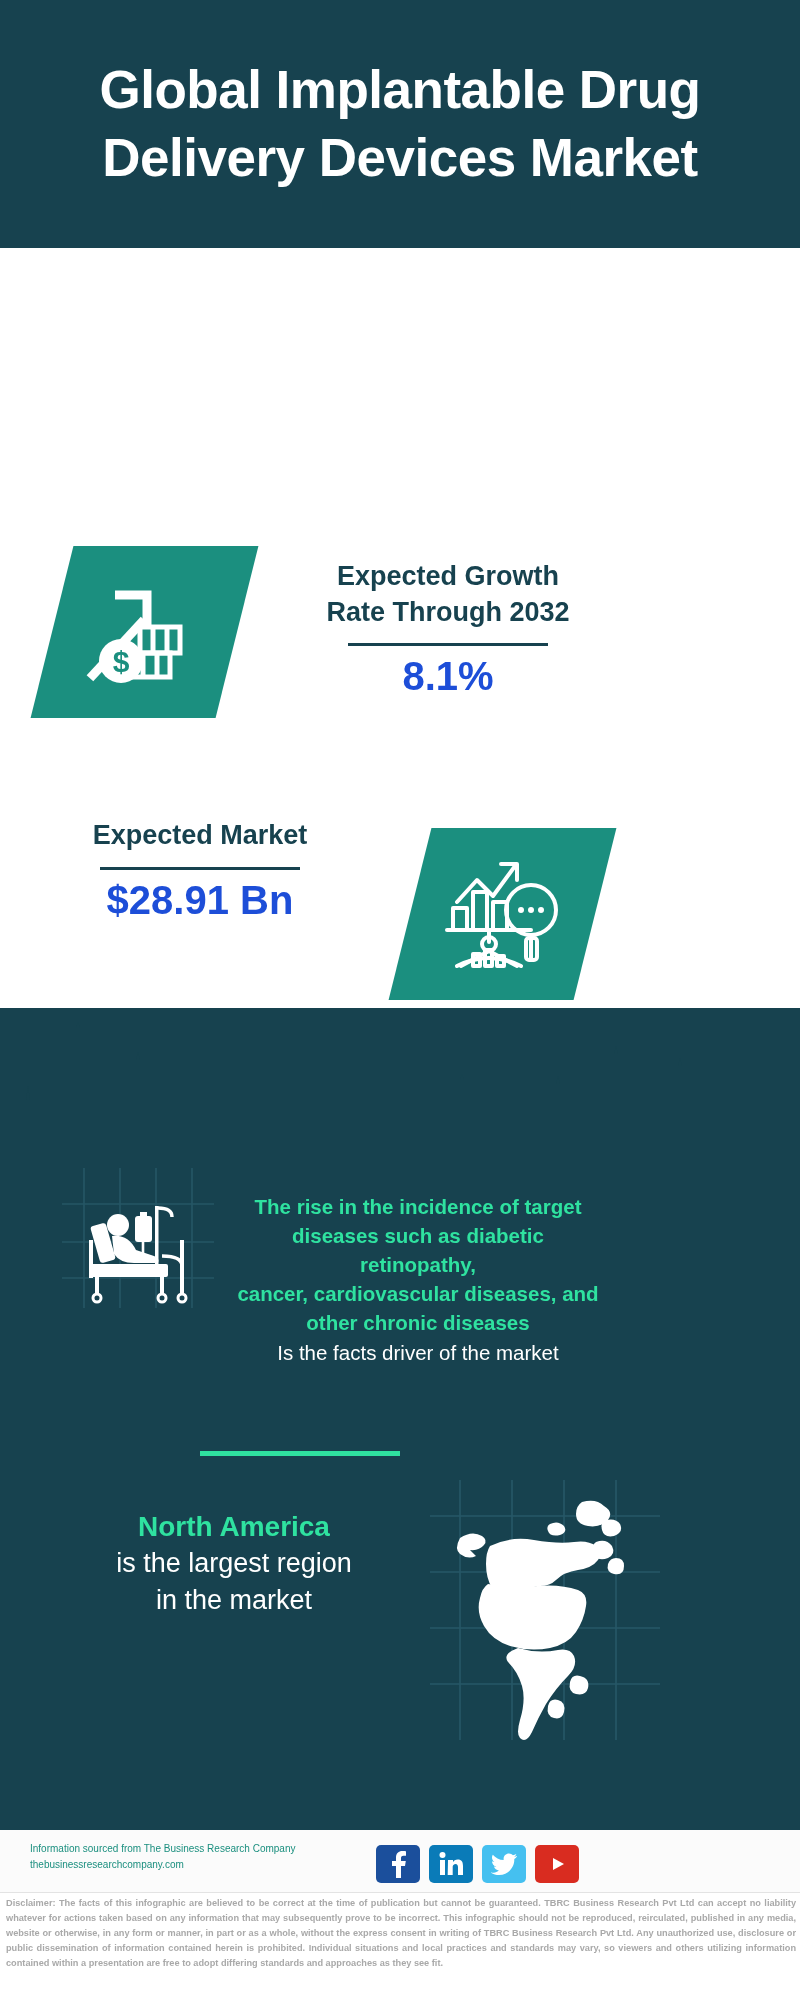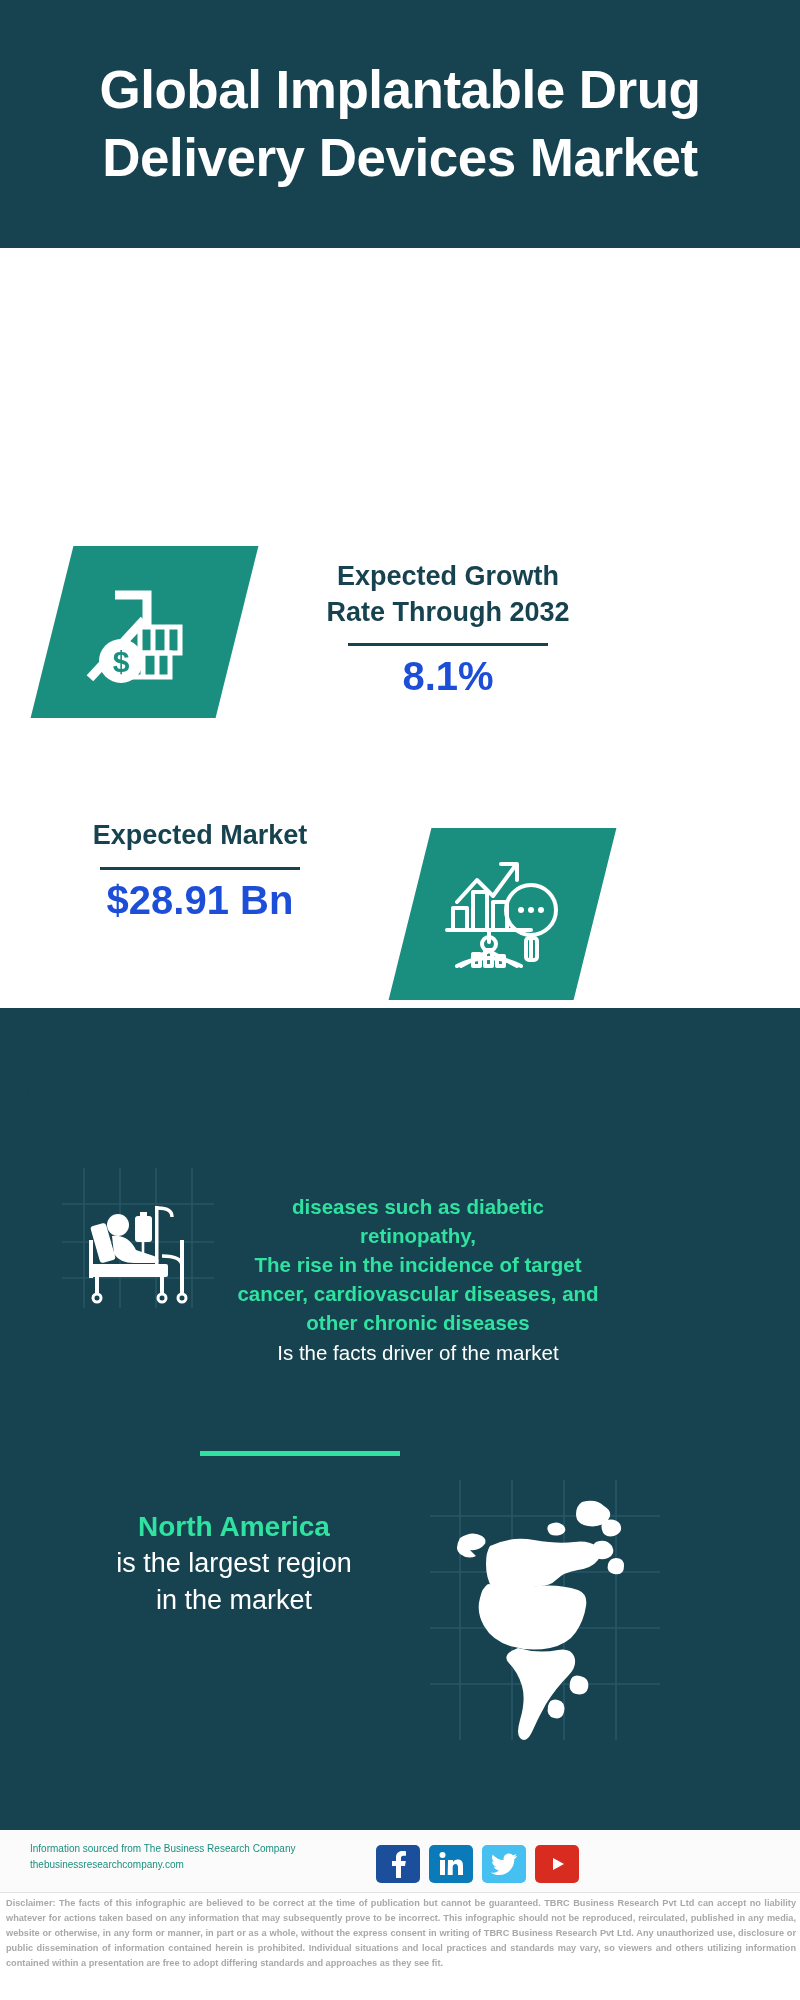--- a/index.html
+++ b/index.html
@@ -251,22 +251,22 @@
         <circle cx="35" cy="130" r="4" fill="none" stroke="#ffffff" stroke-width="3"></circle>
         <circle cx="100" cy="130" r="4" fill="none" stroke="#ffffff" stroke-width="3"></circle>
         <circle cx="120" cy="130" r="4" fill="none" stroke="#ffffff" stroke-width="3"></circle>
 
         <path d="M100 88 q20 0 20 10" fill="none" stroke="#ffffff" stroke-width="3.5"></path>
       </g>
     </svg>
   </div>
 
   <div class="driver-text" style="left:232px; top:1192px; width:372px;">
+    <div class="driver-green">The rise in the incidence of target</div>
     <div class="driver-green">diseases such as diabetic retinopathy,</div>
-    <div class="driver-green">The rise in the incidence of target</div>
     <div class="driver-green">cancer, cardiovascular diseases, and</div>
     <div class="driver-green">other chronic diseases</div>
     <div class="driver-white">Is the facts driver of the market</div>
   </div>
 
   <div class="green-rule" style="left:200px; top:1451px; width:200px;"></div>
 
   <div class="driver-text" style="left:50px; top:1509px; width:368px;">
     <div class="region-green">North America</div>
     <div class="region-white">is the largest region</div>

